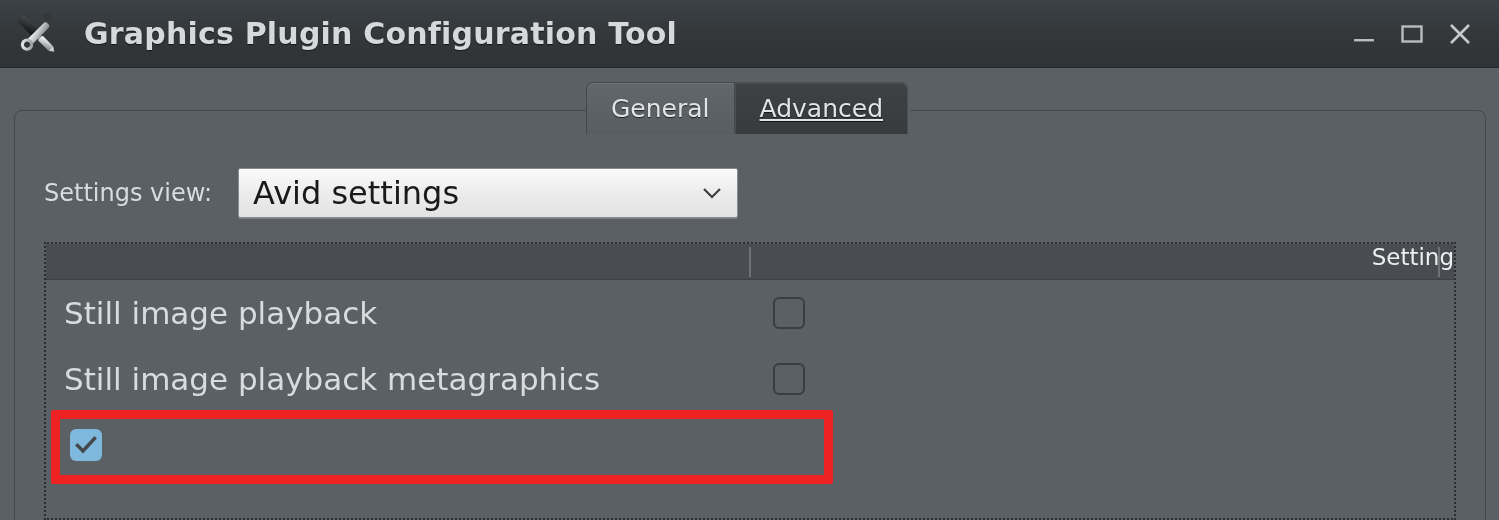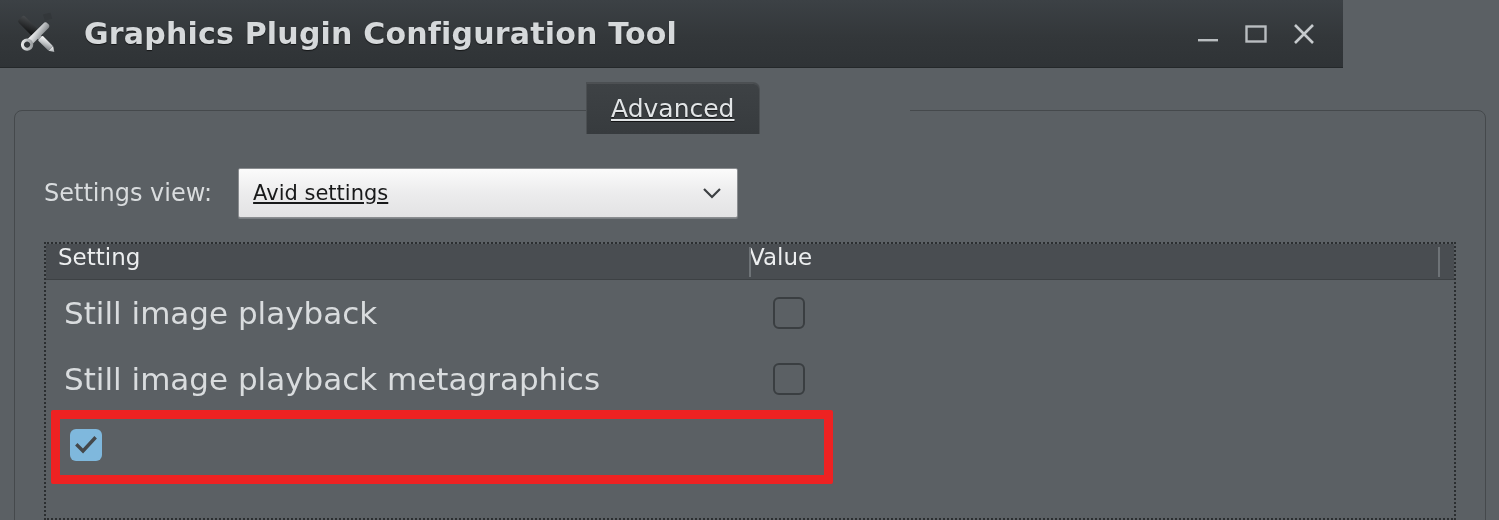--- a/index.html
+++ b/index.html
@@ -16,21 +16,21 @@
     position: relative;
     width: 1499px;
     height: 520px;
     background: #5b6064;
   }
 
   
   .titlebar {
     position: absolute;
     left: 0; top: 0;
-    width: 1343px;
+    width: 1499px;
     height: 68px;
     background: linear-gradient(to bottom, #3c4145 0%, #33373a 55%, #2f3336 100%);
     border-bottom: 1px solid #24282a;
     display: flex;
     align-items: center;
   }
   .title-icon {
     width: 62px;
     height: 52px;
     margin-left: 6px;
@@ -132,24 +132,23 @@
     background: linear-gradient(to bottom, #fbfbfb 0%, #ececed 50%, #e3e3e4 100%);
     border: 1px solid #8a8d90;
     border-radius: 2px;
     box-shadow: 0 1px 0 rgba(255,255,255,0.2);
     display: flex;
     align-items: center;
     padding: 0 14px;
     cursor: default;
   }
   .combo-value {
-    font-size: 21px;
+    font-size: 32px;
     color: #18191a;
     white-space: nowrap;
-    text-decoration: underline;
   }
   .combo-arrow {
     margin-left: auto;
     color: #3c3f42;
     display: block;
   }
 
   
   .table {
     position: absolute;
@@ -159,21 +158,22 @@
     border: 2px dotted #2b2e30;
     background: #5b6064;
     overflow: hidden;
   }
   .thead {
     position: relative;
     height: 36px;
     background: #494d51;
     border-bottom: 1px solid #3d4144;
     display: flex;
-    align-items: flex-start;
+    align-items: flex-end;
+    flex-direction: column;
   }
   .th {
     font-size: 23px;
     color: #eceeef;
     white-space: nowrap;
   }
   .th-setting { padding-left: 12px; }
   .th-value   { padding-left: 12px; }
   .col-sep {
     position: absolute;
@@ -287,20 +287,23 @@
           <path d="M4 4 L22 22 M22 4 L4 22" stroke="#c6cacd" stroke-width="2.6" fill="none"></path>
         </svg>
       </div>
     </div>
   </div>
 
   <div class="groupbox"></div>
   <div class="tabmask"></div>
 
   <div class="tabstrip">
+    <div class="tab tab-inactive">
+      <span>General</span>
+    </div>
     <div class="tab tab-active">
       <span>Advanced</span>
     </div>
   </div>
 
   <div class="settings-row">
     <div class="settings-label">Settings view:</div>
     <div class="combo">
       <span class="combo-value">Avid settings</span>
       <svg class="combo-arrow" width="22" height="14" viewBox="0 0 22 14">

